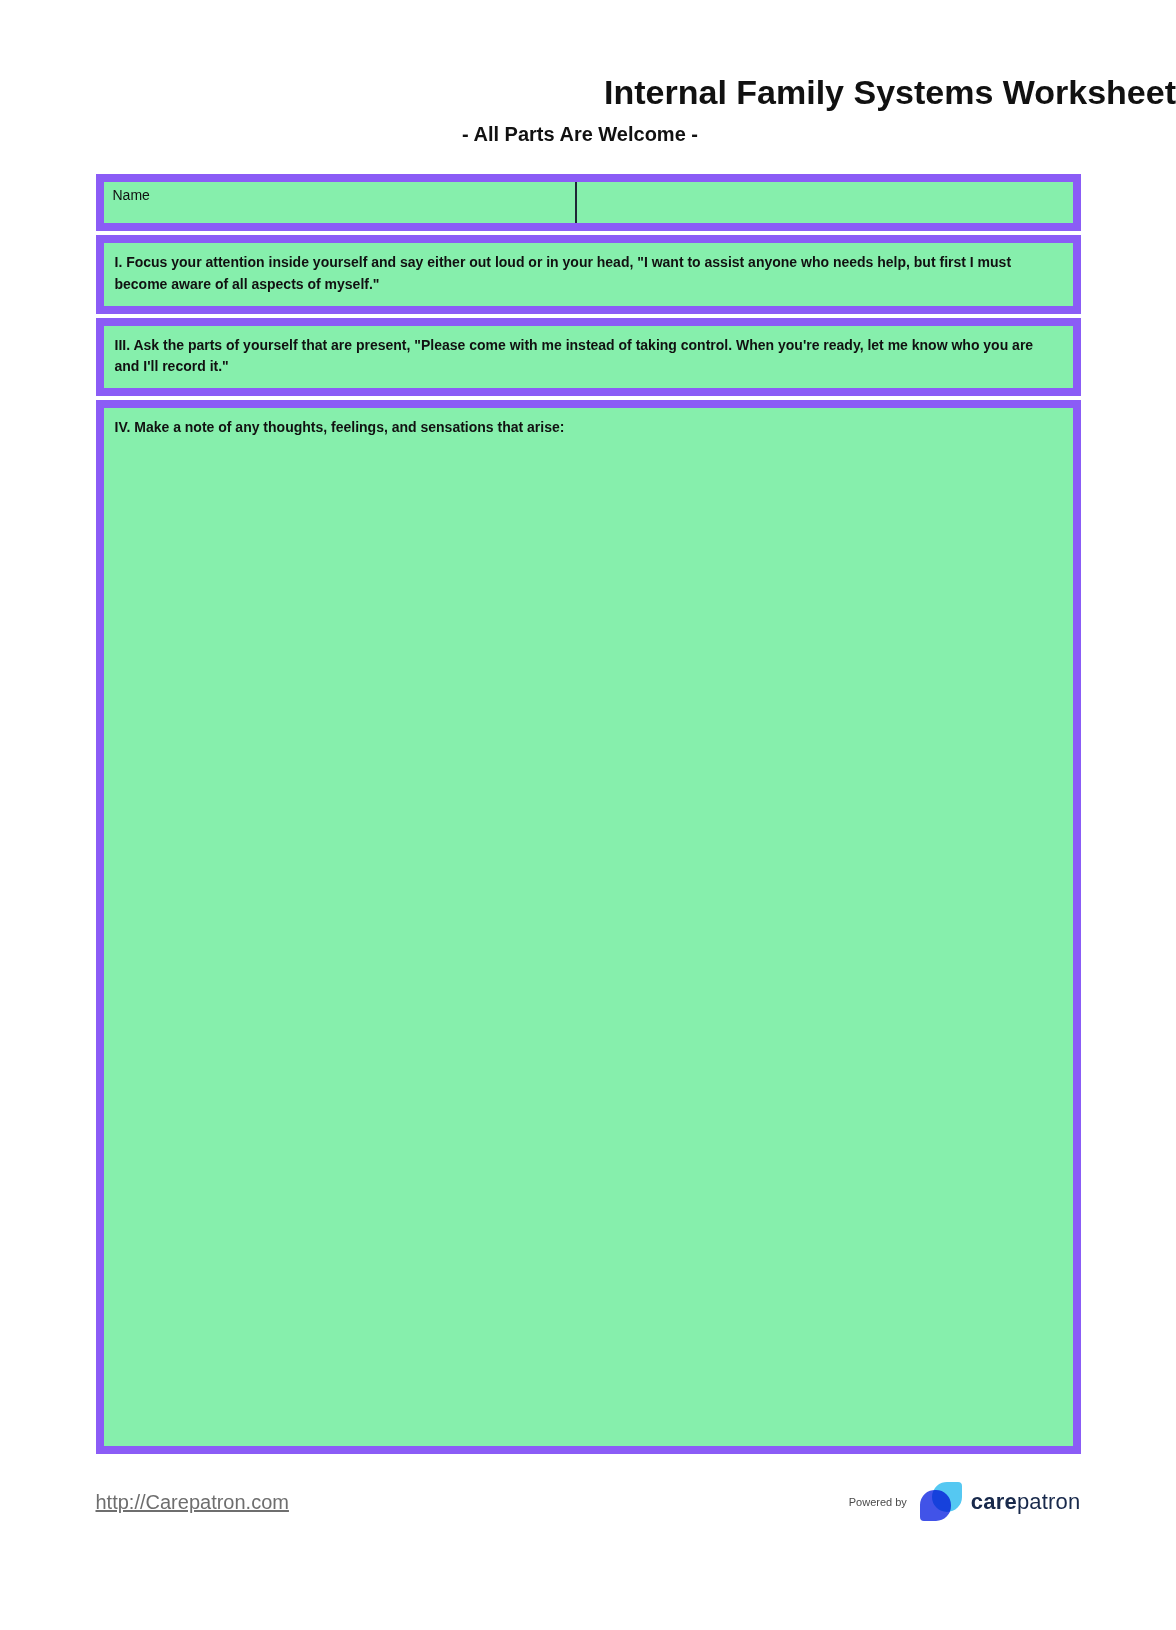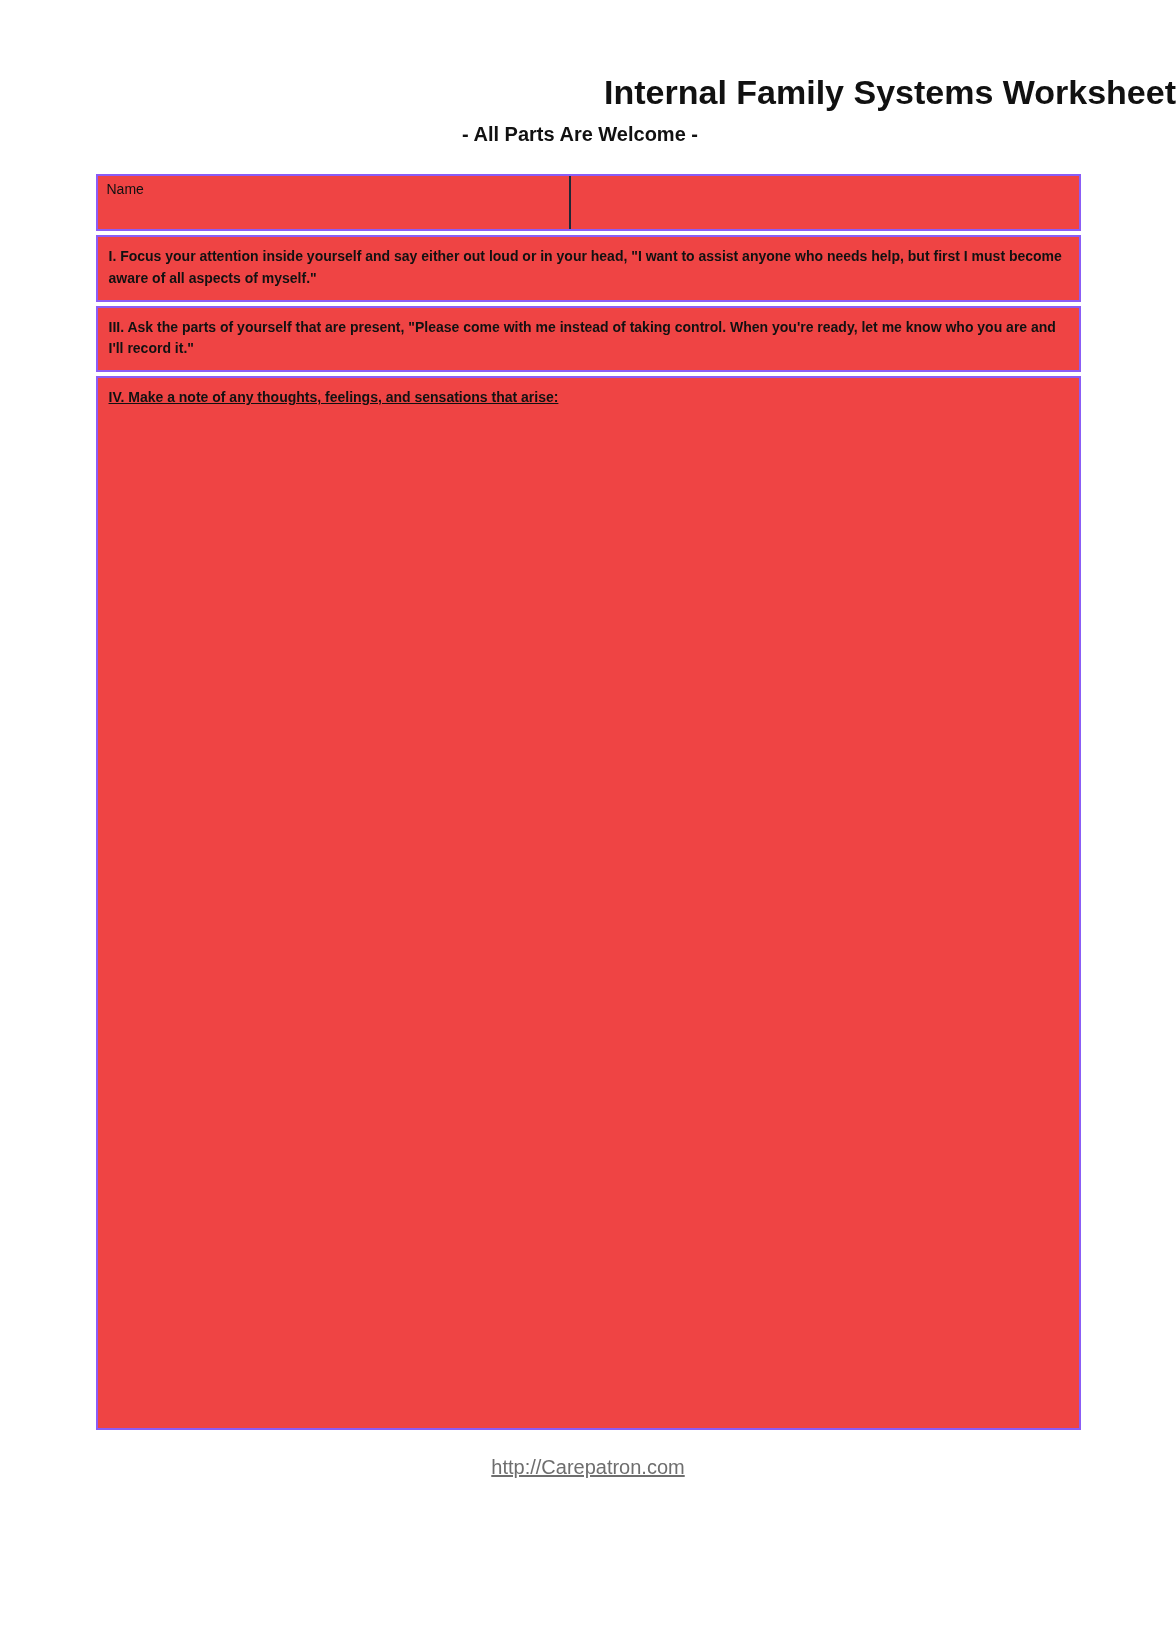--- a/index.html
+++ b/index.html
@@ -32,22 +32,22 @@
     font-weight: bold;
     color: #111111;
   }
   .content {
     width: 985px;
     margin: 28px auto 0 auto;
     box-sizing: border-box;
   }
   .box {
     box-sizing: border-box;
-    border: 2px solid #8b5cf6;
-    background: #ef4444;
+    border: 8px solid #8b5cf6;
+    background: #86efac;
     margin-bottom: 4px;
   }
   .namedate {
     display: flex;
     height: 57px;
   }
   .nd-cell {
     box-sizing: border-box;
     padding: 5px 9px;
     font-size: 14px;
@@ -58,29 +58,28 @@
   .nd-date { flex: 1; }
   .nd-label { display: block; }
   .nd-value { display: block; min-height: 24px; }
   .section-text {
     padding: 9px 11px 10px 11px;
     font-size: 14px;
     font-weight: bold;
     line-height: 1.55;
     color: #111111;
   }
-  .box-iv { height: 1054px; text-decoration: underline; }
+  .box-iv { height: 1054px; }
   .iv-writing-area { height: 960px; }
   .footer {
     width: 985px;
     margin: 26px auto 0 auto;
     display: flex;
     justify-content: space-between;
     align-items: center;
-    flex-direction: column;
   }
   .footer-link {
     font-size: 20px;
     color: #6e6e6e;
     text-decoration: underline;
     cursor: pointer;
   }
   .powered {
     display: flex;
     align-items: center;
@@ -127,15 +126,23 @@
     <div class="box box-iv">
       <div class="section-text">IV. Make a note of any thoughts, feelings, and sensations that arise:</div>
       <div class="iv-writing-area"></div>
     </div>
 
   </div>
 
   <div class="footer">
     <a class="footer-link">http://Carepatron.com</a>
 
+    <div class="powered">
+      <span class="powered-by-label">Powered by</span>
+      <svg class="logo-mark" width="48" height="44" viewBox="0 0 48 44">
+        <path d="M31 2 h10 a4 4 0 0 1 4 4 v11 a15 15 0 0 1 -15 15 a15 15 0 0 1 -15 -15 a15 15 0 0 1 16 -15 z" fill="#55c8f2" style="mix-blend-mode:multiply"></path>
+        <path d="M19 10 a15 15 0 0 1 15 15 v1 a15 15 0 0 1 -15 15 h-12 a4 4 0 0 1 -4 -4 v-12 a15 15 0 0 1 16 -15 z" fill="#4153e8" style="mix-blend-mode:multiply"></path>
+      </svg>
+      <span class="brand"><span class="bold">care</span><span>patron</span></span>
+    </div>
   </div>
 
 </div>
 
 </body></html>

